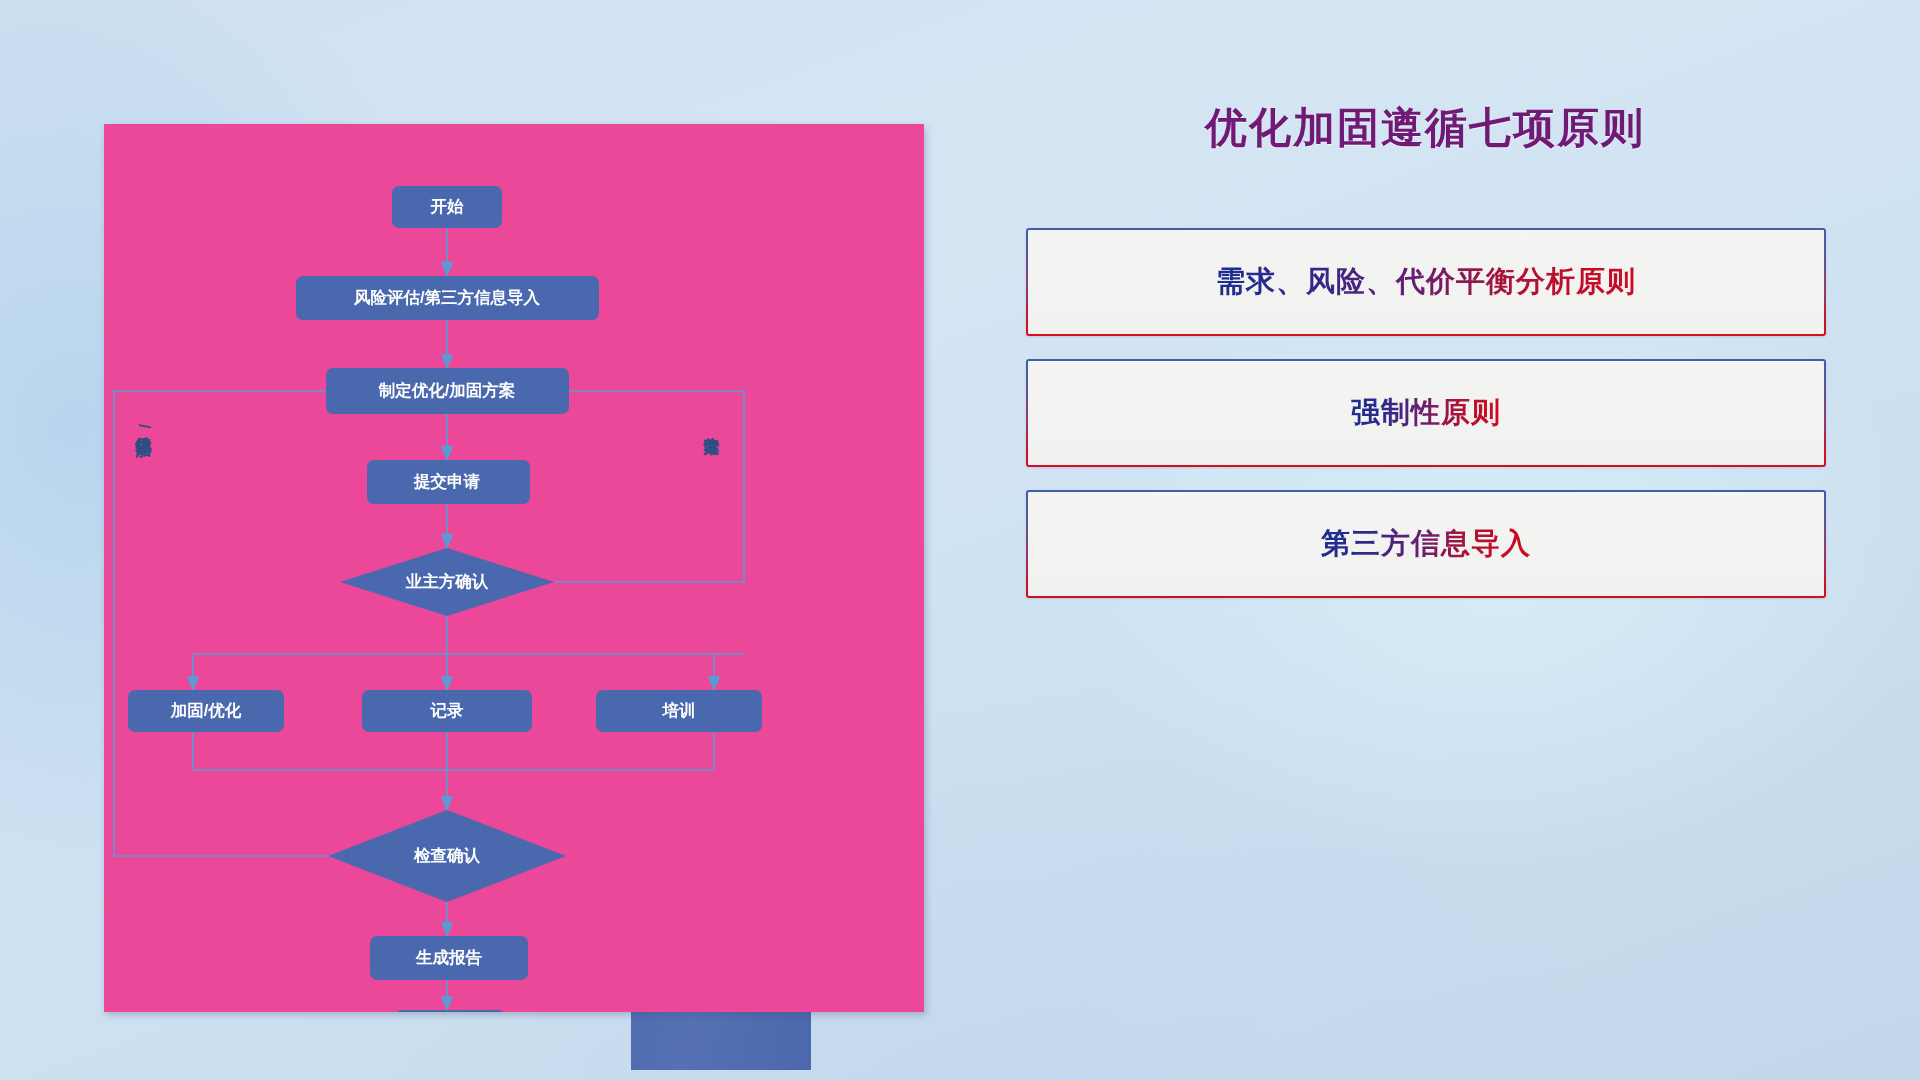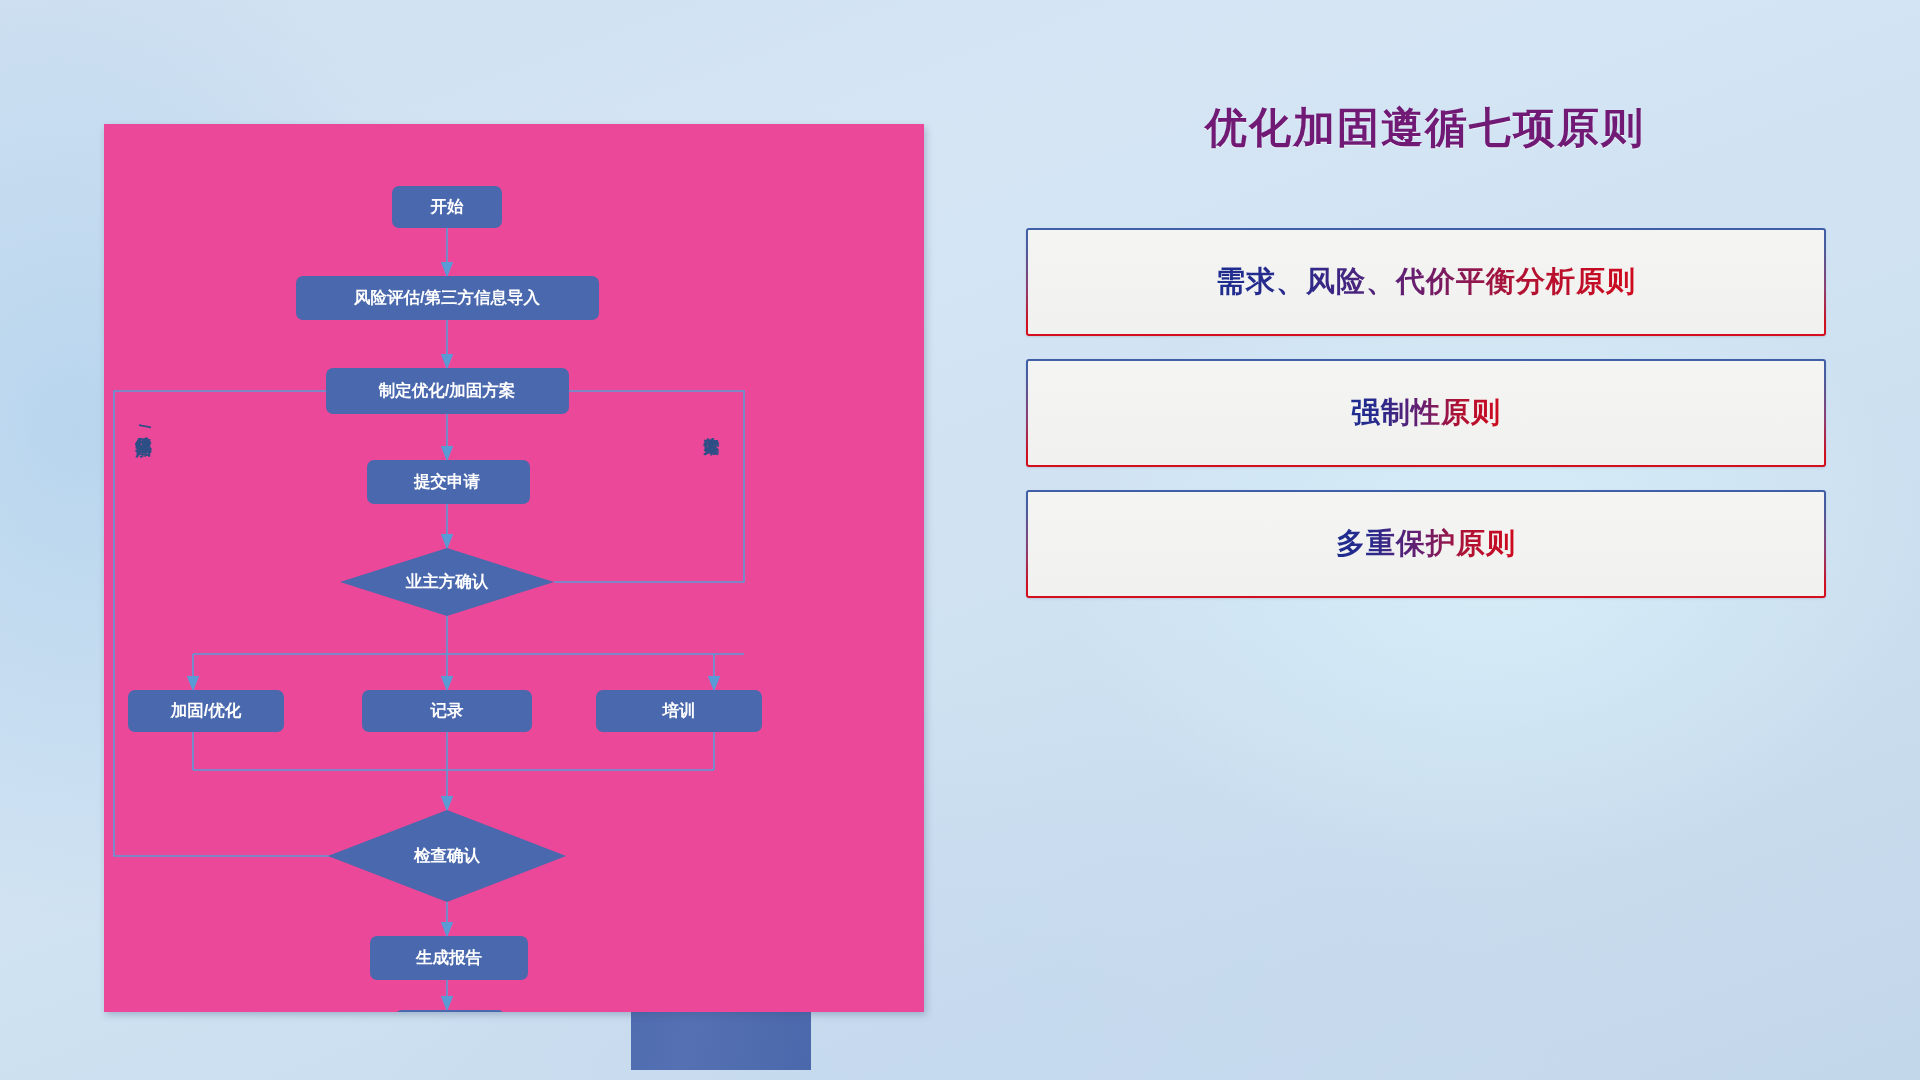--- a/index.html
+++ b/index.html
@@ -184,16 +184,16 @@
   <div id="panel-title">优化加固遵循七项原则</div>
 
   <div id="principle-list">
     <div class="principle-item">
       <span class="principle-label">需求、风险、代价平衡分析原则</span>
     </div>
     <div class="principle-item">
       <span class="principle-label">强制性原则</span>
     </div>
     <div class="principle-item">
-      <span class="principle-label">多重保护原则</span>
+      <span class="principle-label">第三方信息导入</span>
     </div>
   </div>
 </div>
 
 </body></html>

